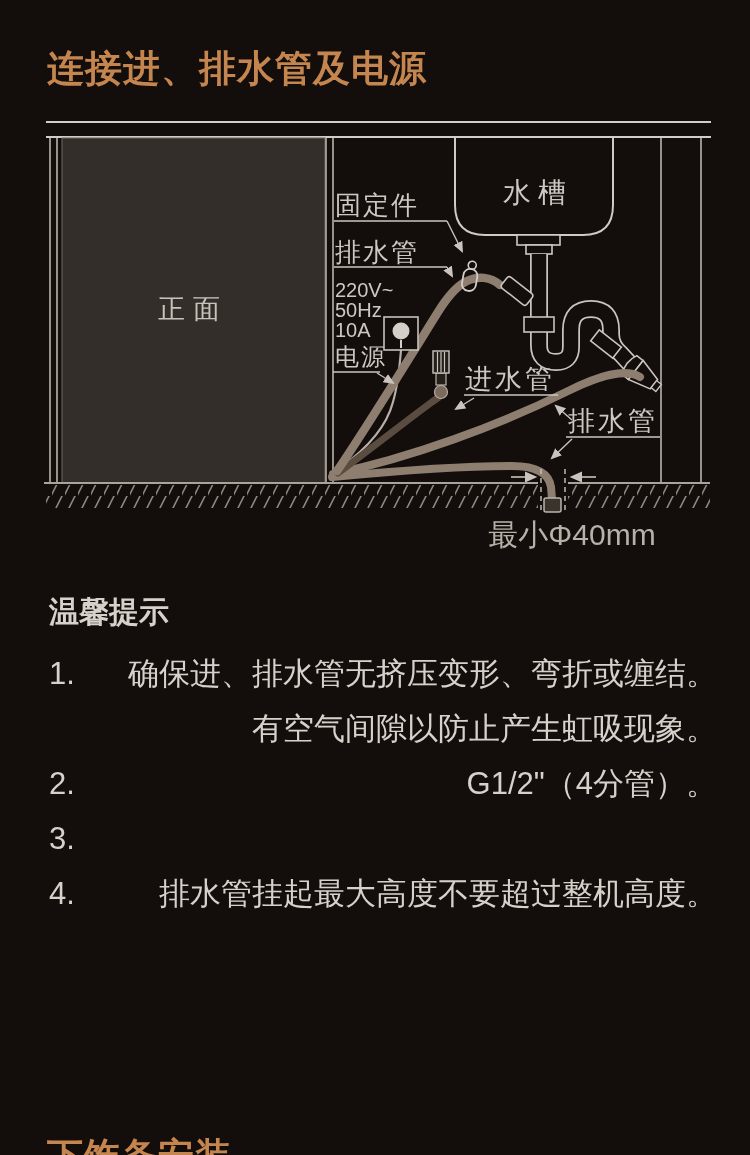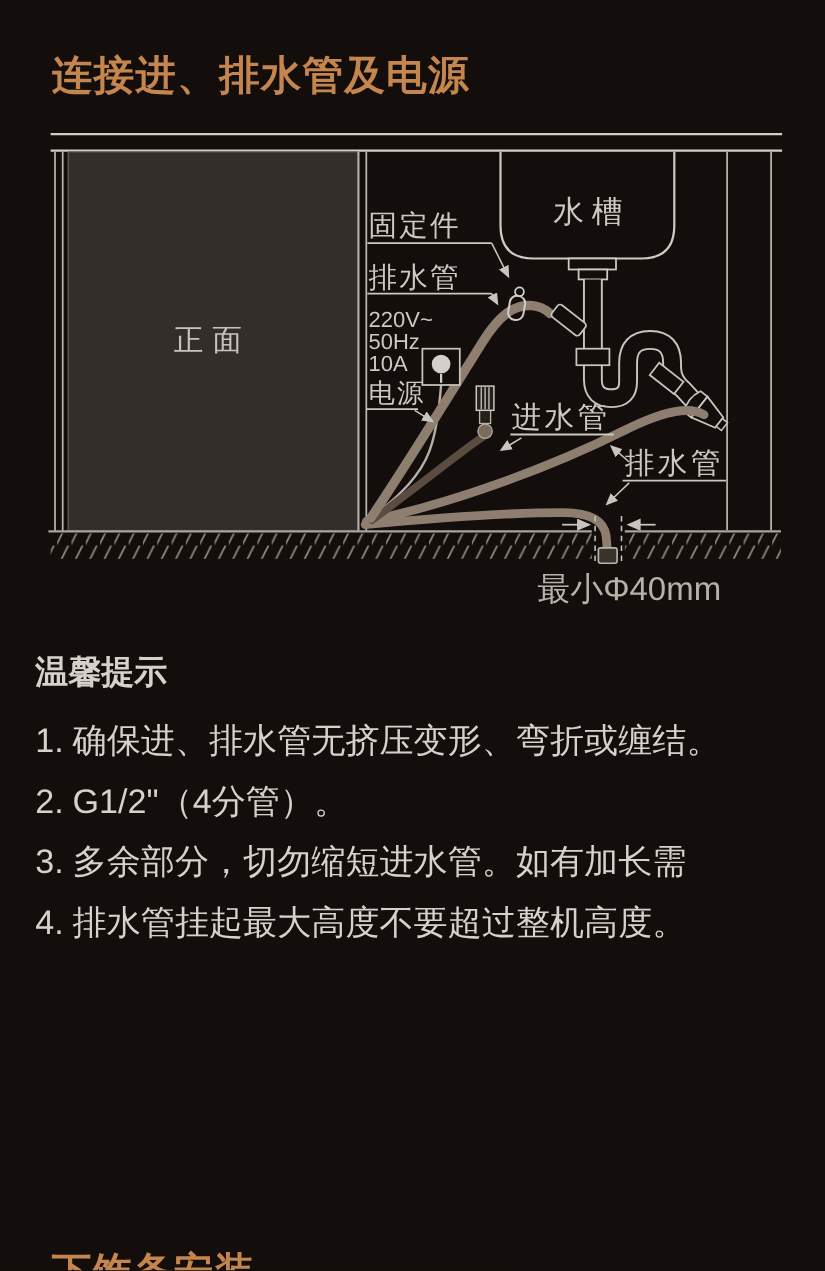--- a/index.html
+++ b/index.html
@@ -8,25 +8,25 @@
     background:#130e0b;
     font-family:"Liberation Sans","DejaVu Sans",sans-serif;
   }
   .page-title{
     position:absolute;left:47px;top:44px;
     font-size:37px;font-weight:bold;letter-spacing:1px;
     color:#c5854e;
   }
   .diagram-wrap{position:absolute;left:0;top:100px;width:750px;height:470px;}
   svg text{font-family:"Liberation Sans","DejaVu Sans",sans-serif;}
-  .tips{position:absolute;left:32px;top:584px;width:668px;color:#d6d1ca;}
+  .tips{position:absolute;left:49px;top:584px;width:668px;color:#d6d1ca;}
   .tips-heading{font-size:30px;font-weight:bold;line-height:56px;margin-bottom:6px;}
   .tip-item{display:flex;align-items:flex-start;font-size:31px;line-height:55px;}
   .tip-num{flex:0 0 34px;}
-  .tip-lines{flex:1;}
+  .tip-lines{flex:1;text-align:right;}
   .tip-line{white-space:nowrap;}
   .next-heading{
     position:absolute;left:47px;top:1132px;
     font-size:36px;font-weight:bold;letter-spacing:1px;
     color:#c5854e;
   }
 </style>
 </head>
 <body>
 
@@ -174,34 +174,34 @@
     </svg>
   </div>
 
   <div class="tips">
     <div class="tips-heading">温馨提示</div>
 
     <div class="tip-item">
       <span class="tip-num">1.</span>
       <span class="tip-lines">
         <div class="tip-line">确保进、排水管无挤压变形、弯折或缠结。</div>
+        <div class="tip-line">有空气间隙以防止产生虹吸现象。</div>
       </span>
     </div>
 
     <div class="tip-item">
       <span class="tip-num">2.</span>
       <span class="tip-lines">
         <div class="tip-line">G1/2"（4分管）。</div>
       </span>
     </div>
 
     <div class="tip-item">
       <span class="tip-num">3.</span>
       <span class="tip-lines">
-        <div class="tip-line">多余部分，切勿缩短进水管。如有加长需</div>
       </span>
     </div>
 
     <div class="tip-item">
       <span class="tip-num">4.</span>
       <span class="tip-lines">
         <div class="tip-line">排水管挂起最大高度不要超过整机高度。</div>
       </span>
     </div>
   </div>

